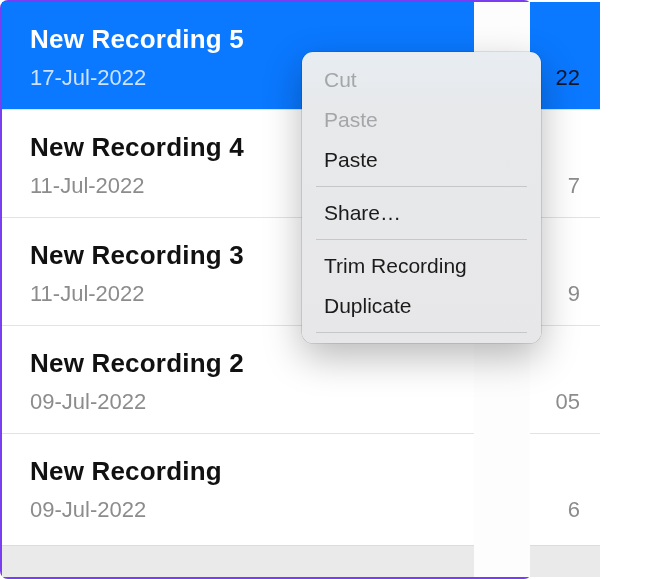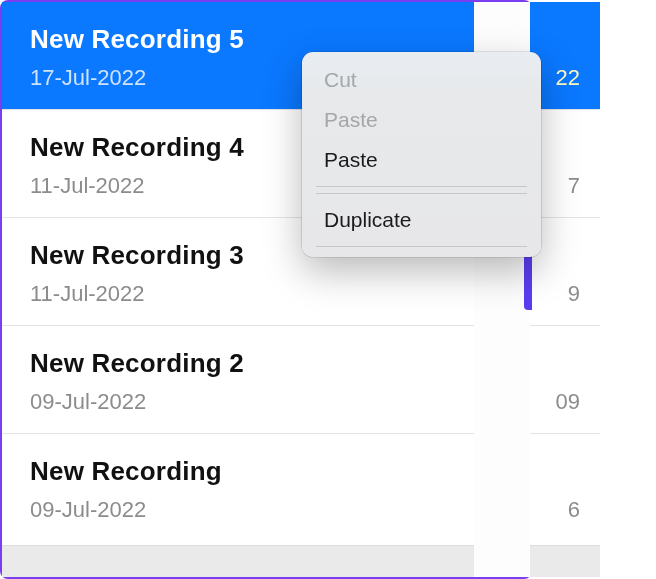--- a/index.html
+++ b/index.html
@@ -43,21 +43,21 @@
     font-weight: 400;
   }
   .row.selected .date { color: #cfe2ff; }
   .row .dur {
     position: absolute;
     right: 20px;
     bottom: 18px;
     font-size: 22px;
     color: #8c8c8c;
   }
-  .row.selected .dur { color: #fef9c3; text-align: right; }
+  .row.selected .dur { color: #0f172a; text-align: right; }
   .bottom-bar {
     position: absolute;
     left: 0;
     bottom: 0;
     width: 598px;
     height: 32px;
     background: #eaeaea;
     border-top: 1px solid #dcdcdc;
   }
   .right-strip {
@@ -133,38 +133,40 @@
 
     <div class="row">
       <div class="title">New Recording 3</div>
       <div class="date">11-Jul-2022</div>
       <div class="dur">9</div>
     </div>
 
     <div class="row">
       <div class="title">New Recording 2</div>
       <div class="date">09-Jul-2022</div>
-      <div class="dur">09</div>
+      <div class="dur">05</div>
     </div>
 
     <div class="row" style="border-bottom:none;">
       <div class="title">New Recording</div>
       <div class="date">09-Jul-2022</div>
       <div class="dur">6</div>
     </div>
 
   </div>
 
   <div class="bottom-bar"></div>
   <div class="right-strip"></div>
   <div class="accent"></div>
 
   <div class="menu">
     <div class="mitem disabled">Cut</div>
     <div class="mitem disabled">Paste</div>
     <div class="mitem">Paste</div>
     <div class="msep"></div>
+    <div class="mitem">Share…</div>
     <div class="msep"></div>
+    <div class="mitem">Trim Recording</div>
     <div class="mitem">Duplicate</div>
     <div class="msep"></div>
   </div>
 
 </div>
 
 </body></html>

